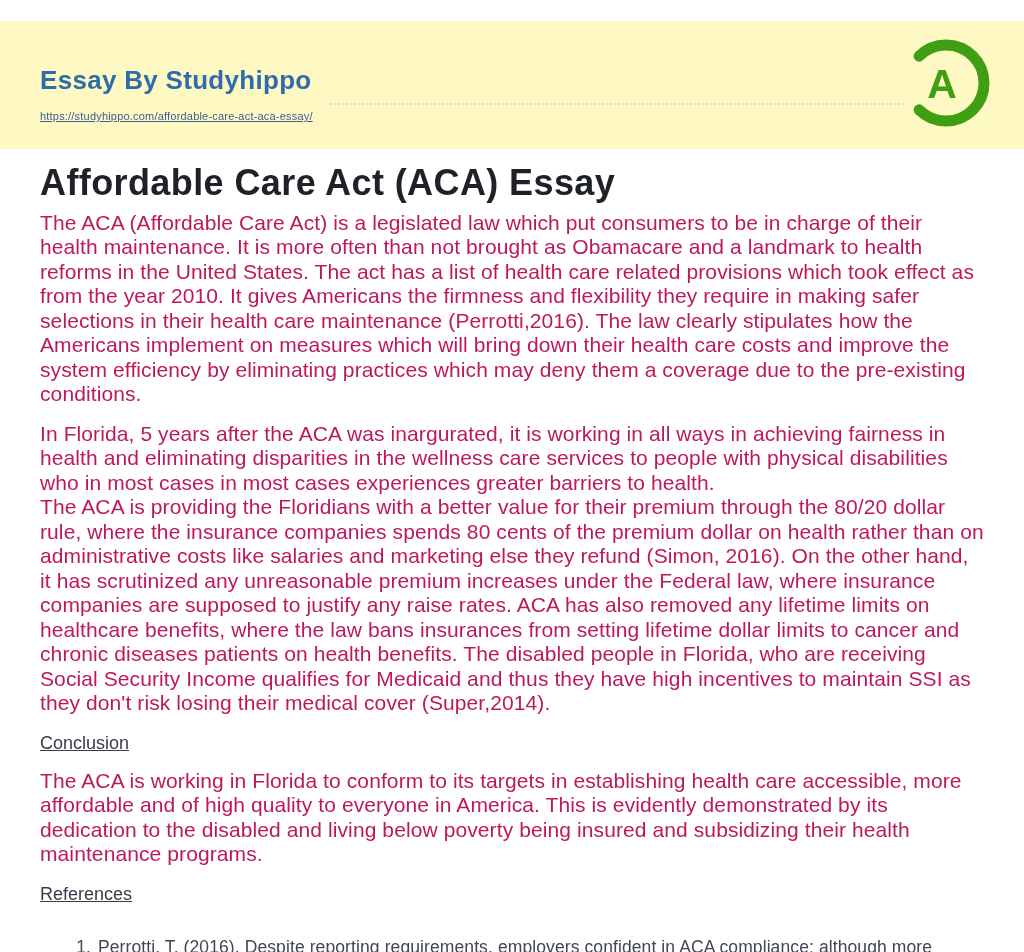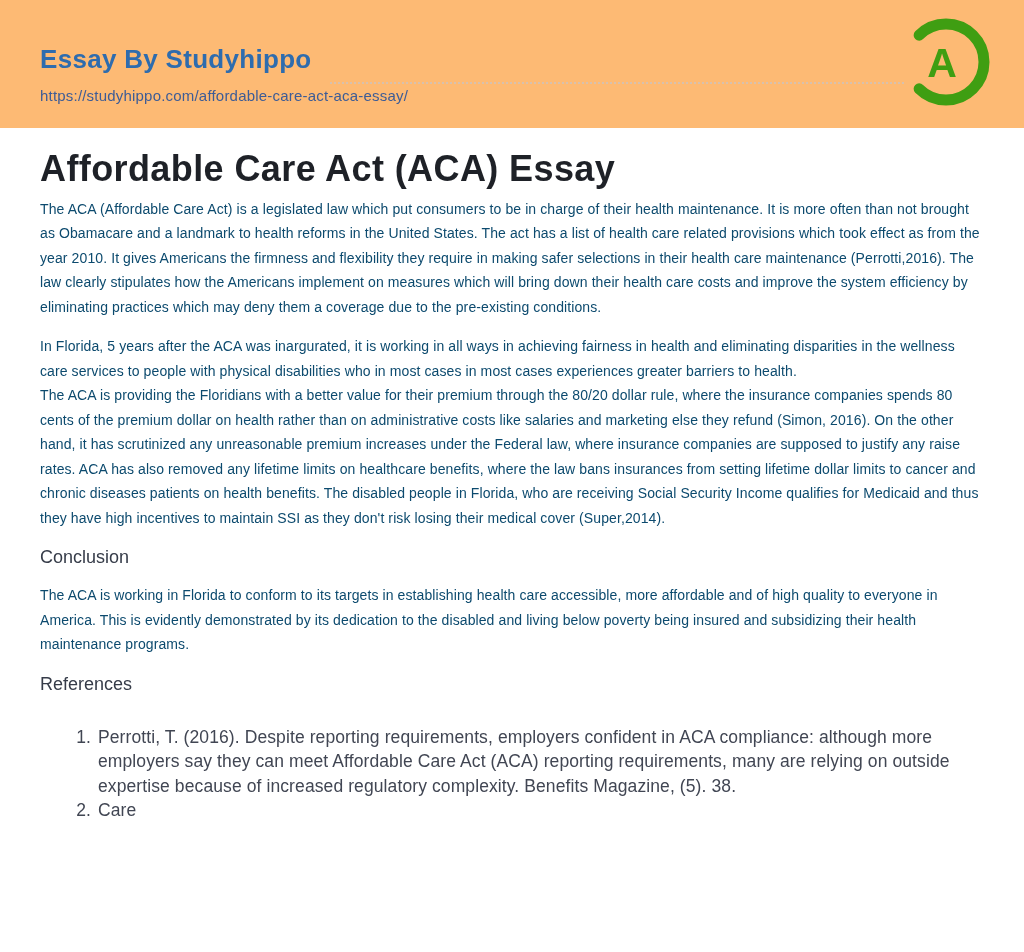--- a/index.html
+++ b/index.html
@@ -10,36 +10,38 @@
     color: #414653;
     overflow: hidden;
     position: relative;
   }
 
   
   .header {
     position: relative;
     width: 100%;
     height: 128px;
-    background: #fdba74;
+    background: #fef9c3;
     padding: 44px 40px 0 40px;
+    margin-top: 21px;
   }
   .site-title {
     color: #2e6cae;
     font-size: 26px;
     font-weight: 700;
     letter-spacing: 0.3px;
     line-height: 30px;
   }
   .page-url {
     margin-top: 11px;
     color: #3d5c96;
-    font-size: 15px;
+    font-size: 11px;
     letter-spacing: 0.2px;
     line-height: 21px;
+    text-decoration: underline;
   }
   .dot-leader {
     position: absolute;
     top: 82px;
     left: 330px;
     right: 120px;
     border-top: 2px dotted rgba(188, 198, 218, 0.55);
   }
   .logo {
     position: absolute;
@@ -47,40 +49,41 @@
     right: 32px;
     width: 92px;
     height: 92px;
   }
 
   
   .content {
     padding: 0 40px;
   }
   h1.article-title {
-    margin: 18px 0 4px 0;
+    margin: 11px 0 4px 0;
     color: #1e2127;
     font-size: 36px;
     font-weight: 700;
     letter-spacing: 0.4px;
     line-height: 1.3;
   }
   p.para {
-    font-size: 14px;
+    font-size: 21px;
     line-height: 24.5px;
     letter-spacing: 0.1px;
-    color: #0c4a6e;
+    color: #be185d;
     margin: 0 0 15px 0;
     white-space: pre-line;
   }
   .subheading {
     font-size: 18px;
     line-height: 25px;
     color: #363c49;
     margin: 0 0 13px 0;
+    text-decoration: underline;
   }
   .subheading.refs-head { margin-bottom: 28px; }
   ol.refs {
     margin: 15px;
     padding-left: 41px;
     font-size: 17.5px;
     line-height: 24.5px;
     letter-spacing: 0.1px;
     color: #414653;
   }

